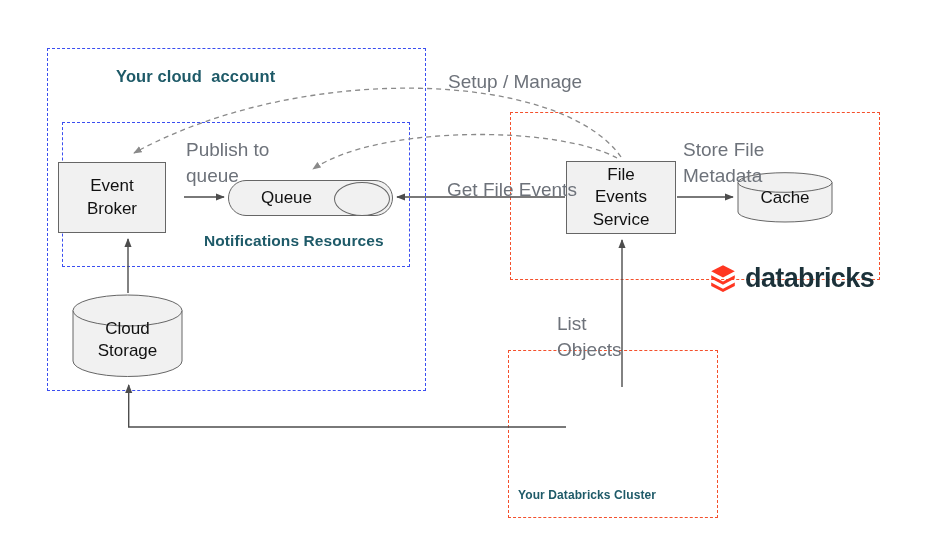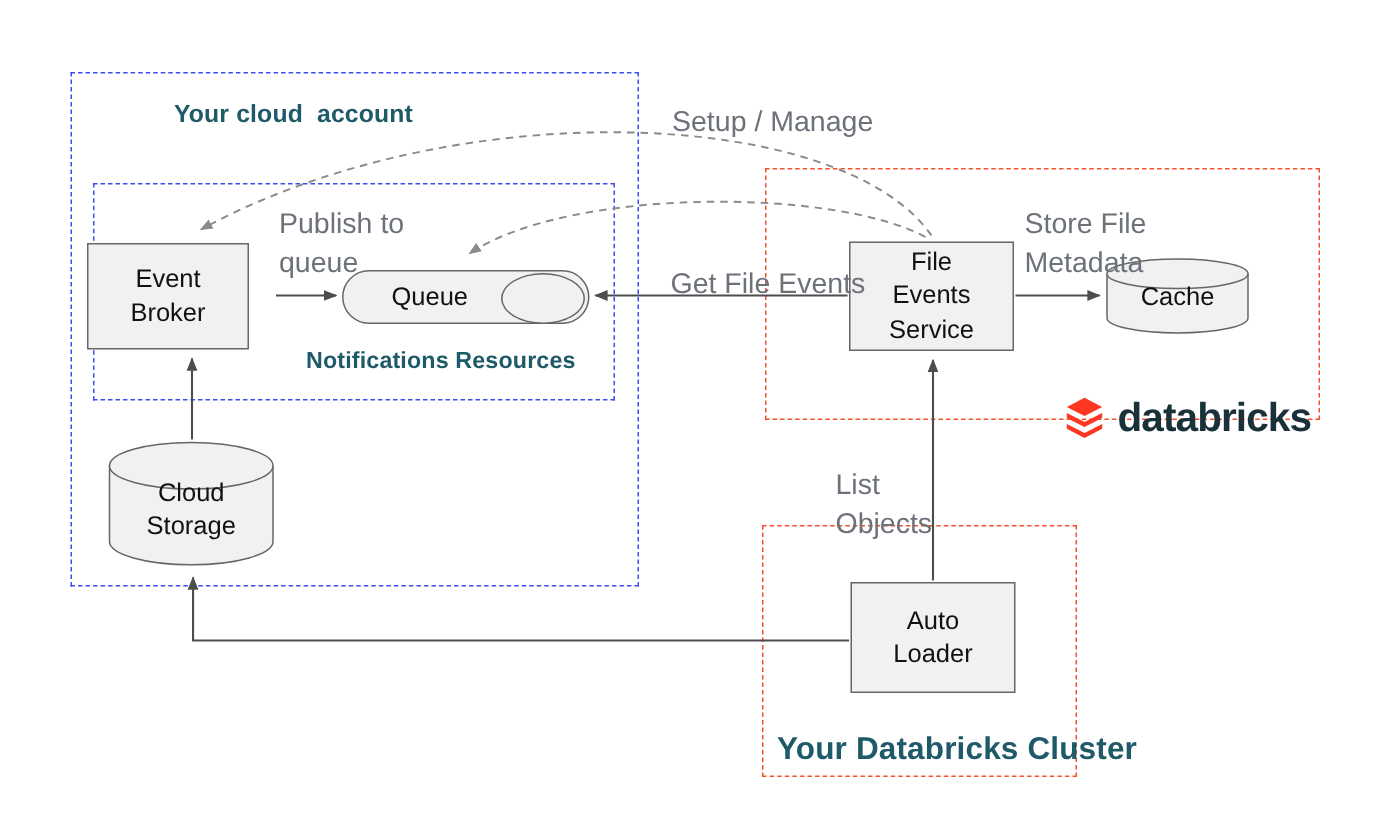--- a/index.html
+++ b/index.html
@@ -44,21 +44,21 @@
 
 <div id="stage">
 
   <div class="zone blue" style="left:47px;top:48px;width:379px;height:343px;"></div>
   <div class="zone blue" style="left:62px;top:122px;width:348px;height:145px;"></div>
   <div class="zone red" style="left:510px;top:112px;width:370px;height:168px;"></div>
   <div class="zone red" style="left:508px;top:350px;width:210px;height:168px;"></div>
 
   <div class="zone-label" style="left:204px;top:232px;font-size:15.5px;">Notifications Resources</div>
   <div class="zone-label" style="left:116px;top:67px;font-size:16.5px;">Your cloud  account</div>
-  <div class="zone-label" style="left:518px;top:488px;font-size:21px;">Your Databricks Cluster</div>
+  <div class="zone-label" style="left:518px;top:488px;font-size:12px;">Your Databricks Cluster</div>
 
   <svg id="arrow-layer" width="925" height="543" viewBox="0 0 925 543">
     <defs>
       <marker id="mArr" viewBox="0 0 10 8" refX="9" refY="4" markerWidth="9" markerHeight="8" orient="auto" markerUnits="userSpaceOnUse">
         <path d="M0 0 L10 4 L0 8 Z" fill="#4D4D4D"></path>
       </marker>
       <marker id="mArrG" viewBox="0 0 10 8" refX="9" refY="4" markerWidth="8.5" markerHeight="7.5" orient="auto" markerUnits="userSpaceOnUse">
         <path d="M0 0 L10 4 L0 8 Z" fill="#8A8A8A"></path>
       </marker>
     </defs>
@@ -74,22 +74,20 @@
       <path d="M621 157 C560 70 300 62 134 153" marker-end="url(#mArrG)"></path>
       <path d="M617 158 C556 125 378 125 313 169" marker-end="url(#mArrG)"></path>
     </g>
   </svg>
 
   <div class="node" style="left:58px;top:162px;width:108px;height:71px;">Event
 Broker</div>
   <div class="node" style="left:566px;top:161px;width:110px;height:73px;text-align:center;">File
 Events
 Service</div>
-  <div class="node" style="left:567px;top:388px;width:110px;height:74px;">Auto
-Loader</div>
 
   <div class="node stadium" style="left:228px;top:180px;width:165px;height:36px;">
     <span class="q-label">Queue</span>
     <span class="q-ellipse"></span>
   </div>
 
   <div class="cyl" style="left:72px;top:294px;width:111px;height:84px;">
     <svg width="111" height="84" viewBox="0 0 111 84">
       <path d="M1 16.5 V67 A54.5 15.5 0 0 0 110 67 V16.5" fill="#F1F1F1" stroke="#666"></path>
       <ellipse cx="55.5" cy="16.5" rx="54.5" ry="15.5" fill="#F1F1F1" stroke="#666"></ellipse>

